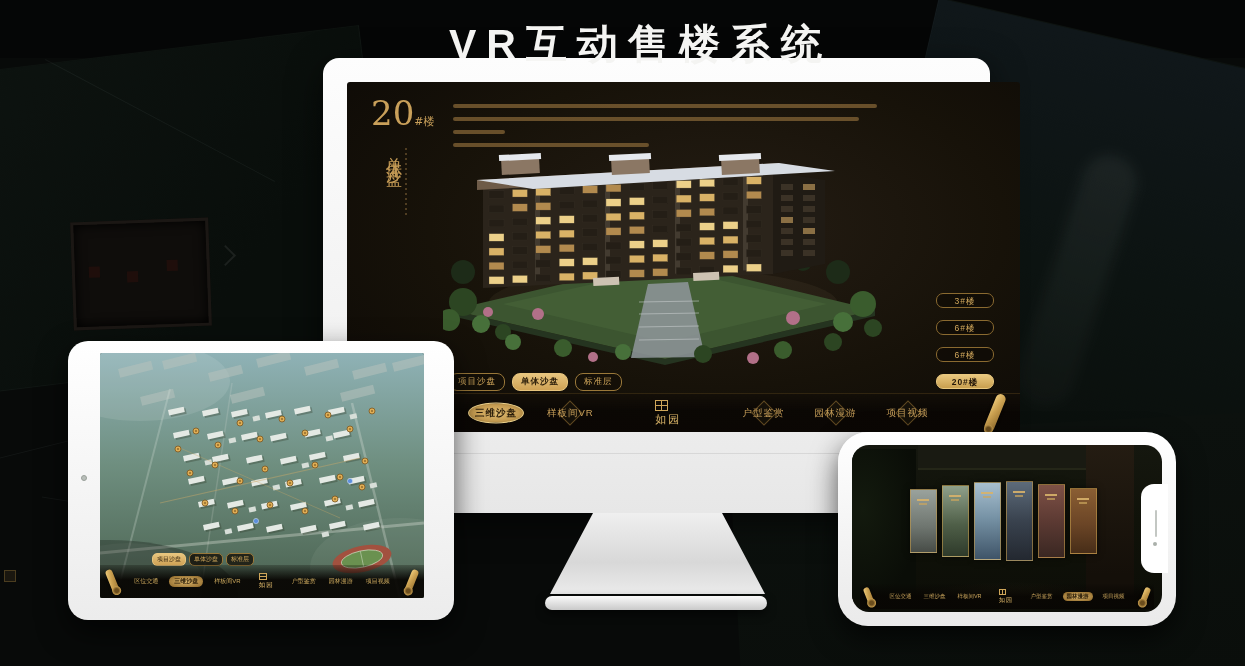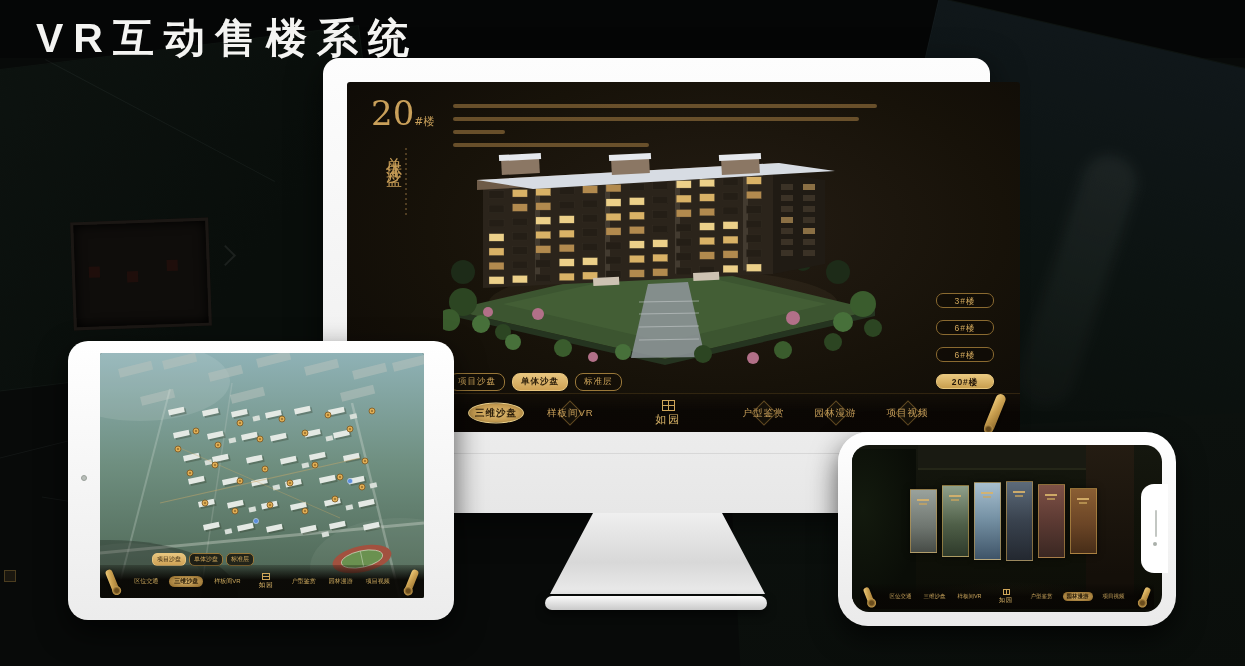--- a/index.html
+++ b/index.html
@@ -24,21 +24,21 @@
               border:1px solid rgba(255,255,255,.02);}
   .bg-river{position:absolute;right:140px;top:150px;width:55px;height:260px;transform:rotate(18deg);
             background:linear-gradient(180deg,rgba(145,155,150,.10),rgba(120,130,125,.04));
             border-radius:40px;filter:blur(6px);}
   .bg-aerial-b{position:absolute;right:-10px;bottom:-20px;width:520px;height:260px;transform:rotate(-3deg);
                background:linear-gradient(180deg,#0c110e,#0a0e0b);}
   .bg-glyph{position:absolute;left:4px;top:570px;width:12px;height:12px;
             border:1px solid rgba(190,150,70,.30);background:rgba(190,150,70,.10);}
 
   
-  .poster-title{position:absolute;top:11px;left:0;right:0;z-index:5;text-align:left;
+  .poster-title{position:absolute;top:17px;left:0;right:0;z-index:5;text-align:center;
                 color:#f4f4f2;font-size:41px;font-weight:bold;letter-spacing:10px;padding-left:36px;}
   .footnote{position:absolute;top:641px;right:6px;z-index:5;color:#d3c9b8;font-size:16px;
             letter-spacing:2.5px;}
 
   
   .monitor{position:absolute;left:323px;top:58px;width:667px;height:455px;z-index:1;
            background:linear-gradient(180deg,#fdfdfd 0%,#f2f2f2 60%,#e7e7e7 100%);
            border-radius:16px;box-shadow:0 10px 34px rgba(0,0,0,.6);}
   .monitor-seam{position:absolute;left:10px;right:10px;top:395px;height:1px;background:#d7d7d7;}
   .mon-screen{position:absolute;left:24px;top:24px;width:673px;height:350px;border-radius:3px;overflow:hidden;
@@ -85,21 +85,21 @@
   .dnav{position:relative;color:#c9a05a;font-size:9.5px;letter-spacing:1px;background:none;border:none;padding:6px 4px;}
   .dnav::before{content:'';position:absolute;left:50%;top:50%;width:16px;height:16px;
                 transform:translate(-50%,-50%) rotate(45deg);
                 border:1px solid rgba(170,130,60,.5);background:rgba(30,23,12,.55);}
   .dnav span{position:relative;}
   .dnav.active::before{width:54px;height:19px;border-radius:50%;transform:translate(-50%,-50%);
        background:radial-gradient(ellipse at center,#e2bd72 0%,#c39a50 60%,#7c5a22 100%);
        border:1px solid #ecd18b;}
   .dnav.active{color:#2a1d0a;font-weight:bold;}
 
-  .dlogo{display:flex;flex-direction:column;align-items:center;gap:1px;}
+  .dlogo{display:flex;flex-direction:column;align-items:flex-start;gap:1px;}
   .seal{width:13px;height:11px;border:1px solid #cfa659;
         background:linear-gradient(90deg,transparent 45%,#cfa659 45%,#cfa659 55%,transparent 55%),
                    linear-gradient(0deg,transparent 45%,#cfa659 45%,#cfa659 55%,transparent 55%);}
   .dlogo-text{font-family:"DejaVu Serif",serif;color:#ddb76a;font-size:11px;letter-spacing:2px;}
 
   .scroll{position:relative;display:inline-block;width:10px;height:40px;border-radius:5px;
           background:linear-gradient(105deg,#f0cd7d 0%,#caa050 45%,#9a7330 100%);
           box-shadow:0 1px 3px rgba(0,0,0,.6);}
   .scroll::after{content:'';position:absolute;left:50%;bottom:-2px;transform:translateX(-50%);
           width:9px;height:9px;border-radius:50%;

